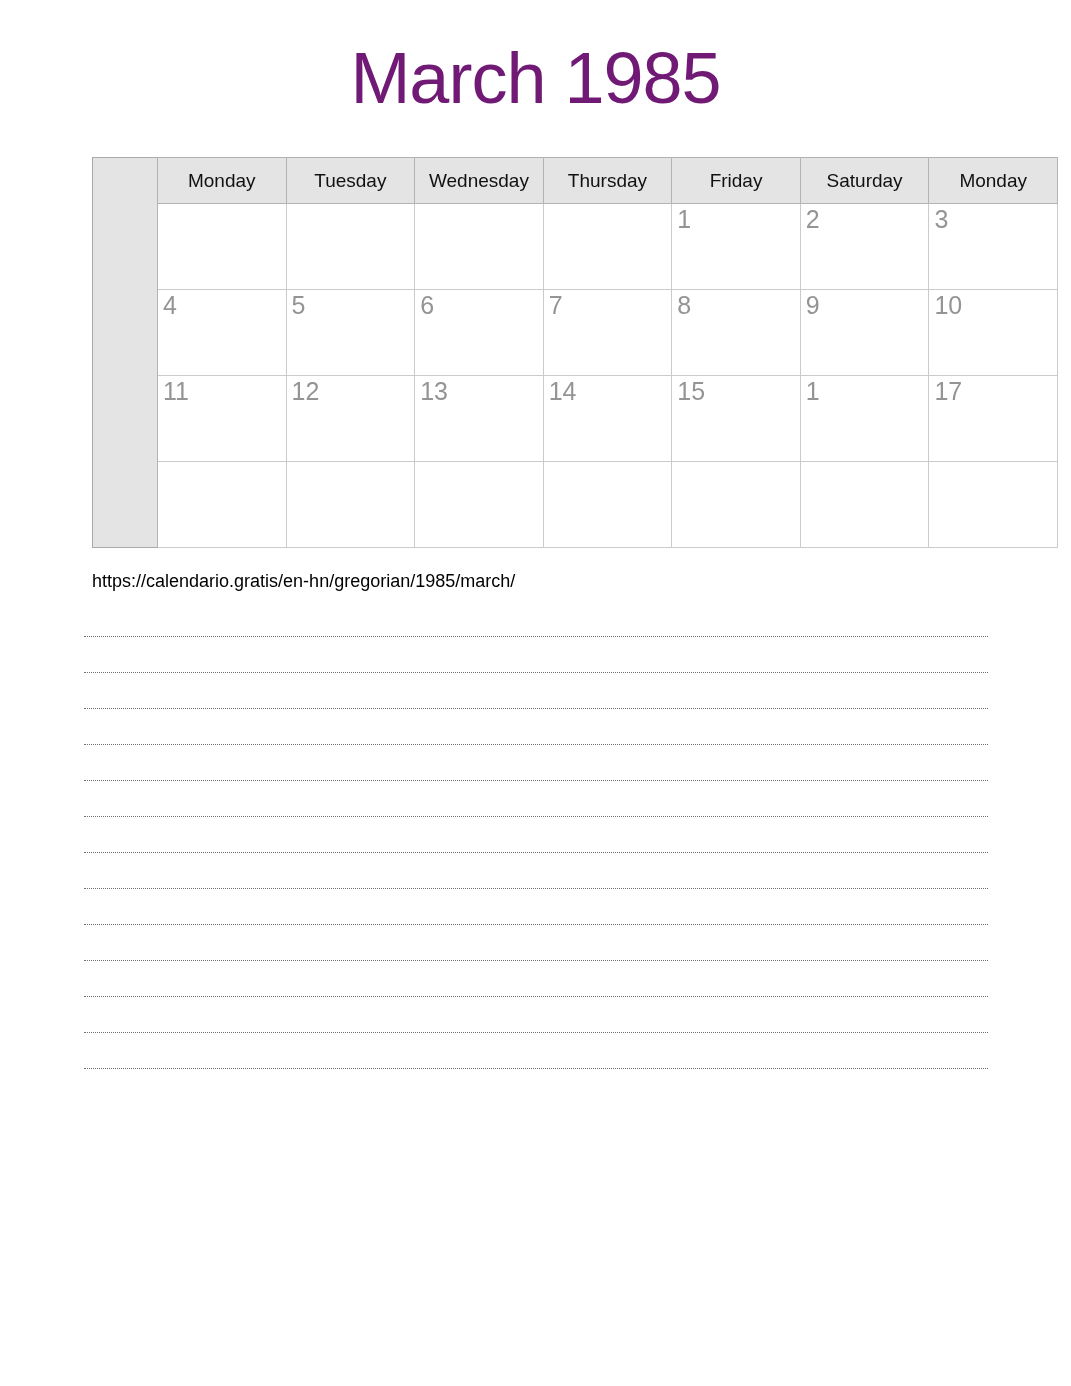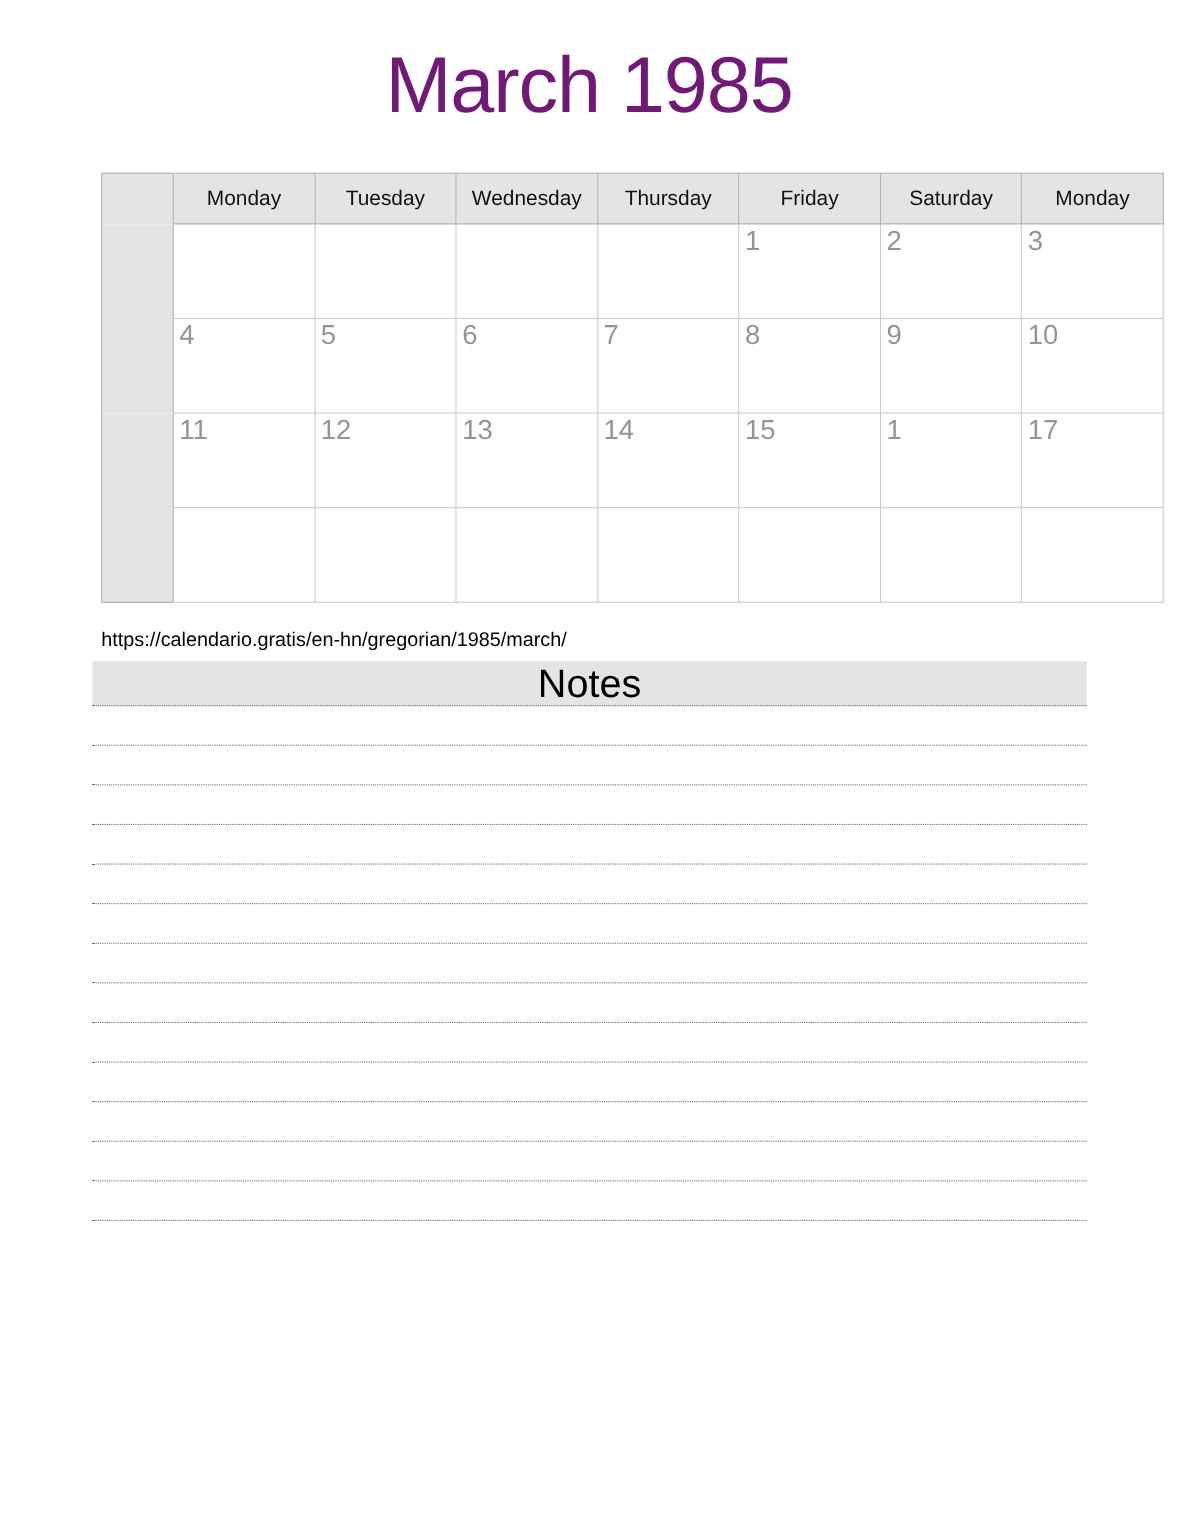--- a/index.html
+++ b/index.html
@@ -153,23 +153,20 @@
         <td></td>
         <td></td>
         <td></td>
       </tr>
     </tbody>
 </table>
 
 <div class="url">https://calendario.gratis/en-hn/gregorian/1985/march/</div>
 
 <div class="notes">
-  <div class="notes-header">
-    <span class="notes-title">Notes</span>
-  </div>
   <div>
       <div class="note-line"></div>
       <div class="note-line"></div>
       <div class="note-line"></div>
       <div class="note-line"></div>
       <div class="note-line"></div>
       <div class="note-line"></div>
       <div class="note-line"></div>
       <div class="note-line"></div>
       <div class="note-line"></div>

